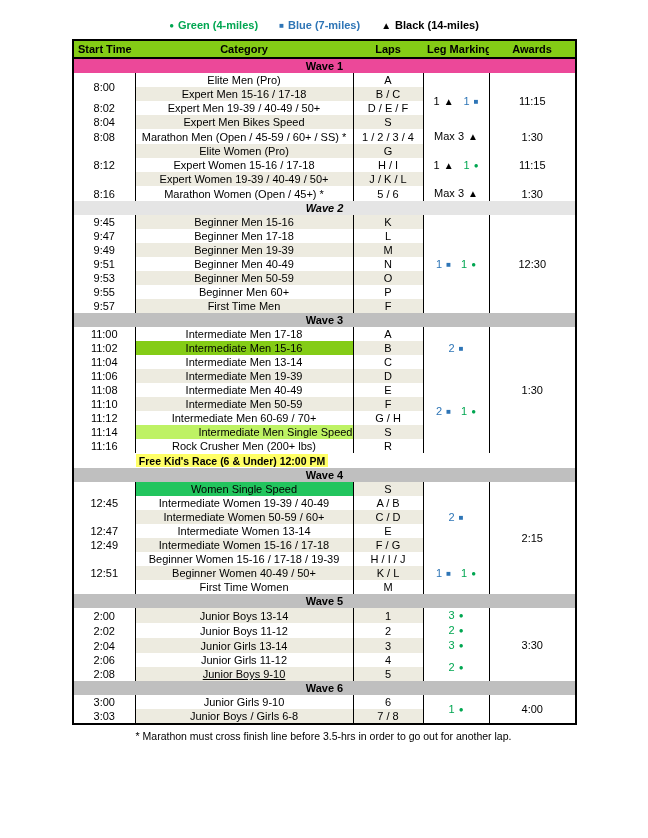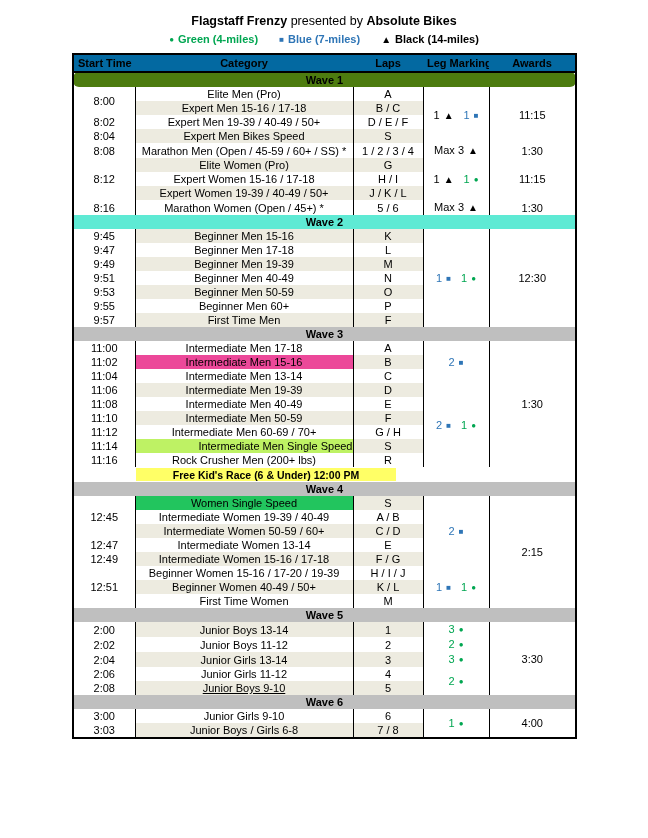--- a/index.html
+++ b/index.html
@@ -20,21 +20,21 @@
   .legend-sym { margin-right:4px; }
 
   table.schedule {
     border-collapse:collapse; table-layout:fixed;
     margin:8px 0 0 72px; width:503px;
     border:2.5px solid #000;
     font-size:11px;
   }
   table.schedule th {
     height:16px; padding:0 4px; font-size:11px; font-weight:bold;
-    border:none; border-bottom:2px solid #000; background:#0369a1;
+    border:none; border-bottom:2px solid #000; background:#84cc16;
     overflow:hidden; white-space:nowrap;
   }
   th.th-left { text-align:left; }
   table.schedule td {
     height:14px; line-height:14px; padding:0; text-align:center;
     border-left:1.5px solid #000; border-right:1.5px solid #000;
     border-top:none; border-bottom:none;
     overflow:hidden; white-space:nowrap; background:#fff;
   }
   td.wave-bar {
@@ -47,39 +47,36 @@
   td.bb0 { border-bottom:none; }
   td.bb1 { border-bottom:1px solid #000; }
   td.bb2 { border-bottom:2px solid #000; }
   td.laps-cell, td.awards-cell { border-bottom:2px solid #000; }
   td.kid-cell {
     border-left:none; border-right:none; border-bottom:2px solid #000;
     padding:0; height:15px;
   }
   .kid-wrap { position:relative; height:15px; }
   .kid-box {
-    position:absolute; left:62px; top:1px; width:260px; bottom:1px;
+    position:absolute; left:62px; top:1px; width:192px; bottom:1px;
     background:#FFFF66; font-weight:bold; font-size:10.5px;
     display:flex; align-items:center; justify-content:center; white-space:nowrap;
   }
   .laps-part { white-space:nowrap; margin:0 5px; font-weight:normal; }
   .laps-part .sym { margin-left:4px; }
   .footnote {
     width:503px; margin:5px 0 0 72px; text-align:center; font-size:10.5px;
   }
 </style>
 </head>
 <body>
 
 <div class="page">
 
   <div class="header">
-    <div class="title-line">
-      <span class="bold">Flagstaff Frenzy</span><span> presented by </span><span class="bold">Absolute Bikes</span>
-    </div>
     <div class="legend">
       <span class="legend-item">
         <span class="sym sym-circle legend-sym" id="leg-sym-0" style="color: rgb(0, 166, 81);">●</span><span id="leg-lab-0" style="color: rgb(0, 166, 81);">Green (4-miles)</span>
       </span>
       <span class="legend-item">
         <span class="sym sym-square legend-sym" id="leg-sym-1" style="color: rgb(46, 117, 182);">■</span><span id="leg-lab-1" style="color: rgb(46, 117, 182);">Blue (7-miles)</span>
       </span>
       <span class="legend-item">
         <span class="sym sym-triangle legend-sym" id="leg-sym-2" style="color: rgb(0, 0, 0);">▲</span><span id="leg-lab-2" style="color: rgb(0, 0, 0);">Black (14-miles)</span>
       </span>
@@ -98,21 +95,21 @@
       <tr>
         <th class="th-left">Start Time</th>
         <th>Category</th>
         <th>Laps</th>
         <th>Leg Marking</th>
         <th>Awards</th>
       </tr>
     </thead>
     <tbody id="schedule-body">
         <tr>
-          <td class="wave-bar" colspan="5" style="background: #4d7c0f; border-radius: 6px;">Wave 1</td>
+          <td class="wave-bar" colspan="5" style="background: #ec4899;">Wave 1</td>
         </tr>
         <tr>
           <td class="time-cell bb1" rowspan="2">8:00</td>
           <td class="bb0">Elite Men (Pro)</td>
           <td class="bb0">A</td>
           <td class="laps-cell" rowspan="4"><span class="laps-part" style="color: rgb(0, 0, 0);"><span>1</span><span class="sym sym-triangle">▲</span></span><span class="laps-part" style="color: rgb(46, 117, 182);"><span>1</span><span class="sym sym-square">■</span></span></td>
           <td class="awards-cell" rowspan="4">11:15</td>
         </tr>
         <tr>
           <td class="bb1 shade" style="background: rgb(237, 235, 224);">Expert Men 15-16 / 17-18</td>
@@ -151,21 +148,21 @@
           <td class="bb2 shade" style="background: rgb(237, 235, 224);">J / K / L</td>
         </tr>
         <tr>
           <td class="time-cell bb2" rowspan="1">8:16</td>
           <td class="bb2">Marathon Women (Open / 45+) *</td>
           <td class="bb2">5 / 6</td>
           <td class="laps-cell" rowspan="1"><span class="laps-part" style="color: rgb(0, 0, 0);"><span>Max 3</span><span class="sym sym-triangle">▲</span></span></td>
           <td class="awards-cell" rowspan="1">1:30</td>
         </tr>
         <tr>
-          <td class="wave-bar" colspan="5" style="background: #5eead4;">Wave 2</td>
+          <td class="wave-bar" colspan="5" style="background: #e5e5e5; font-style: italic;">Wave 2</td>
         </tr>
         <tr>
           <td class="time-cell bb1" rowspan="1">9:45</td>
           <td class="bb1 shade" style="background: rgb(237, 235, 224);">Beginner Men 15-16</td>
           <td class="bb0 shade" style="background: rgb(237, 235, 224);">K</td>
           <td class="laps-cell" rowspan="7"><span class="laps-part" style="color: rgb(46, 117, 182);"><span>1</span><span class="sym sym-square">■</span></span><span class="laps-part" style="color: rgb(0, 166, 81);"><span>1</span><span class="sym sym-circle">●</span></span></td>
           <td class="awards-cell" rowspan="7">12:30</td>
         </tr>
         <tr>
           <td class="time-cell bb1" rowspan="1">9:47</td>
@@ -202,21 +199,21 @@
         </tr>
         <tr>
           <td class="time-cell bb1" rowspan="1">11:00</td>
           <td class="bb1">Intermediate Men 17-18</td>
           <td class="bb0">A</td>
           <td class="laps-cell" rowspan="3"><span class="laps-part" style="color: rgb(46, 117, 182);"><span>2</span><span class="sym sym-square">■</span></span></td>
           <td class="awards-cell" rowspan="9">1:30</td>
         </tr>
         <tr>
           <td class="time-cell bb1" rowspan="1">11:02</td>
-          <td class="bb1 shade" style="background: #ec4899;">Intermediate Men 15-16</td>
+          <td class="bb1 shade" style="background: #84cc16;">Intermediate Men 15-16</td>
           <td class="bb0 shade" style="background: rgb(237, 235, 224);">B</td>
         </tr>
         <tr>
           <td class="time-cell bb2" rowspan="1">11:04</td>
           <td class="bb2">Intermediate Men 13-14</td>
           <td class="bb2">C</td>
         </tr>
         <tr>
           <td class="time-cell bb1" rowspan="1">11:06</td>
           <td class="bb1 shade" style="background: rgb(237, 235, 224);">Intermediate Men 19-39</td>
@@ -278,21 +275,21 @@
           <td class="bb1">Intermediate Women 13-14</td>
           <td class="bb0">E</td>
         </tr>
         <tr>
           <td class="time-cell bb2" rowspan="1">12:49</td>
           <td class="bb2 shade" style="background: rgb(237, 235, 224);">Intermediate Women 15-16 / 17-18</td>
           <td class="bb2 shade" style="background: rgb(237, 235, 224);">F / G</td>
         </tr>
         <tr>
           <td class="time-cell bb2" rowspan="3">12:51</td>
-          <td class="bb0">Beginner Women 15-16 / 17-20 / 19-39</td>
+          <td class="bb0">Beginner Women 15-16 / 17-18 / 19-39</td>
           <td class="bb0">H / I / J</td>
           <td class="laps-cell" rowspan="3"><span class="laps-part" style="color: rgb(46, 117, 182);"><span>1</span><span class="sym sym-square">■</span></span><span class="laps-part" style="color: rgb(0, 166, 81);"><span>1</span><span class="sym sym-circle">●</span></span></td>
         </tr>
         <tr>
           <td class="bb0 shade" style="background: rgb(237, 235, 224);">Beginner Women 40-49 / 50+</td>
           <td class="bb0 shade" style="background: rgb(237, 235, 224);">K / L</td>
         </tr>
         <tr>
           <td class="bb2">First Time Women</td>
           <td class="bb2">M</td>
@@ -341,14 +338,15 @@
           <td class="awards-cell" rowspan="2">4:00</td>
         </tr>
         <tr>
           <td class="time-cell bb2" rowspan="1">3:03</td>
           <td class="bb2 shade" style="background: rgb(237, 235, 224);">Junior Boys / Girls 6-8</td>
           <td class="bb2 shade" style="background: rgb(237, 235, 224);">7 / 8</td>
         </tr>
       </tbody>
   </table>
 
+  <div class="footnote">* Marathon must cross finish line before 3.5-hrs in order to go out for another lap.</div>
 
 </div>
 
 </body></html>

